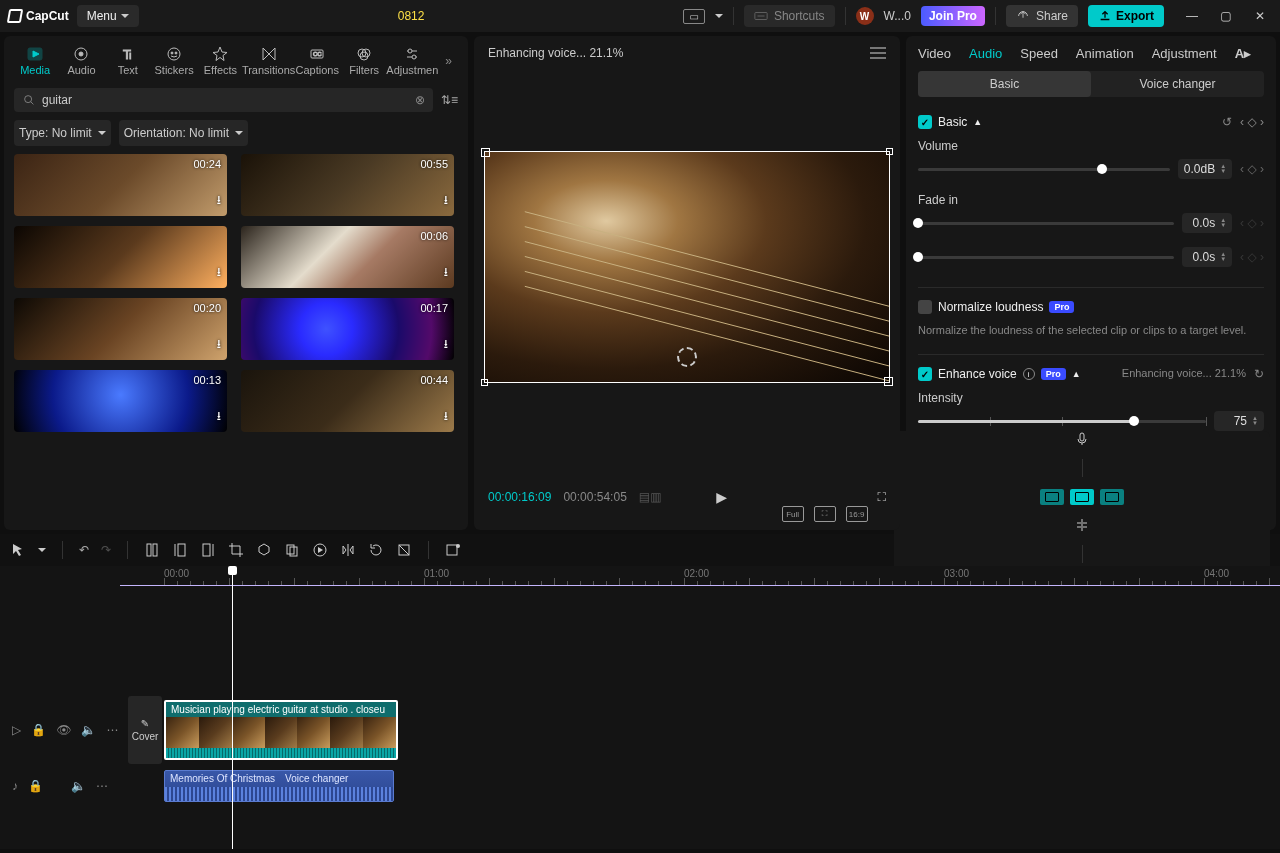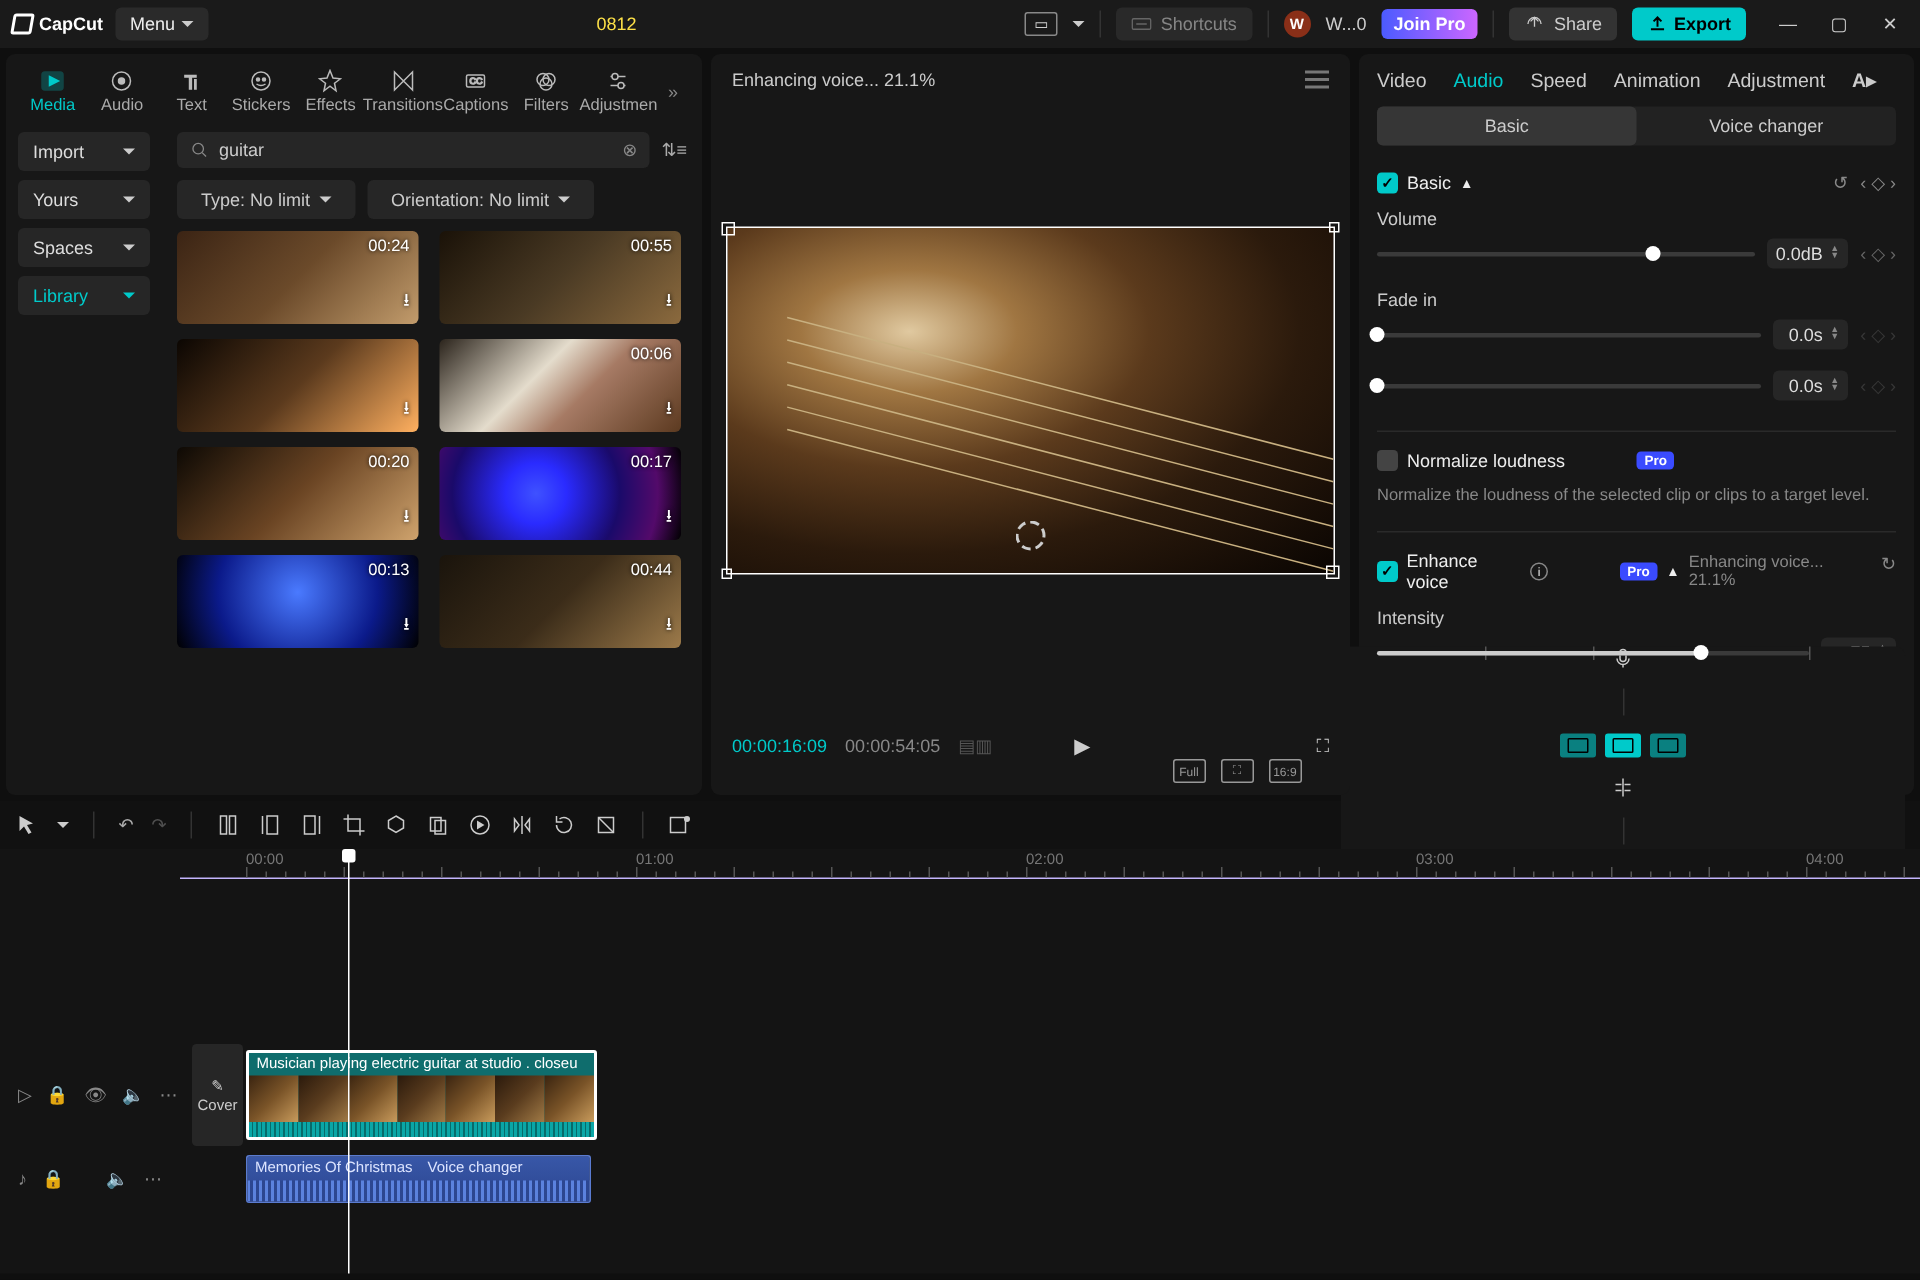--- a/index.html
+++ b/index.html
@@ -37,21 +37,21 @@
 
 .lbody { display:flex; flex:1; }
 .lside { width:104px; padding:8px; display:flex; flex-direction:column; gap:6px; }
 .ldd { background:#262626; padding:6px 10px; border-radius:4px; display:flex; justify-content:space-between; align-items:center; cursor:pointer; color:#ddd; }
 .ldd.active { color:#00caca; }
 
 .lmain { flex:1; padding:8px 10px; display:flex; flex-direction:column; gap:8px; }
 .search { background:#262626; border-radius:4px; padding:5px 8px; display:flex; align-items:center; gap:6px; color:#888; }
 .search input { background:transparent; border:none; outline:none; color:#ccc; flex:1; font-size:12px; }
 .filters { display:flex; gap:8px; }
-.filterdd { background:#262626; padding:6px 16px; border-radius:4px; display:flex; align-items:center; gap:6px; cursor:pointer; color:#ccc; }
+.filterdd { background:#262626; padding:6px 5px; border-radius:4px; display:flex; align-items:center; gap:6px; cursor:pointer; color:#ccc; }
 
 .clips { display:grid; grid-template-columns:1fr 1fr; gap:10px 14px; overflow:auto; padding-right:4px; }
 .clip { position:relative; height:62px; border-radius:4px; overflow:hidden; cursor:pointer; }
 .clip .dur { position:absolute; top:4px; right:6px; font-size:11px; color:#fff; text-shadow:0 0 3px #000; }
 .clip .dl { position:absolute; bottom:4px; right:6px; color:#fff; text-shadow:0 0 3px #000; }
 .g1 { background: linear-gradient(135deg,#3b2414,#6b4a2a,#c29c6c); }
 .g2 { background: linear-gradient(135deg,#1a1208,#4a3a24,#8b6a3e); }
 .g3 { background: linear-gradient(135deg,#0b0602,#5b3a1d,#ffb060); }
 .g4 { background: linear-gradient(135deg,#2b241c,#e4dccc 40%,#a67a64 60%,#5c3a20); }
 .g5 { background: linear-gradient(135deg,#0d0904,#6a4423,#cfa36d); }
@@ -105,21 +105,21 @@
 .slider { flex:1; height:3px; background:#3a3a3a; border-radius:2px; position:relative; cursor:pointer; }
 .slider .fill { position:absolute; height:100%; background:#00caca; border-radius:2px; }
 .slider .knob { position:absolute; top:50%; width:10px; height:10px; background:#fff; border-radius:50%; transform:translate(-50%,-50%); }
 .valbox { background:#262626; padding:3px 6px; border-radius:4px; min-width:50px; text-align:right; color:#ddd; display:flex; align-items:center; justify-content:flex-end; gap:3px; }
 .spin { display:flex; flex-direction:column; gap:0; margin-left:2px; }
 .spin div { font-size:6px; color:#888; line-height:5px; cursor:pointer; }
 .kf { color:#666; display:flex; gap:2px; align-items:center; }
 
 .divider { height:1px; background:#2a2a2a; margin:6px 0 12px; }
 
-.pro-badge { background:#3a4bff; color:#fff; font-size:9px; font-weight:700; padding:1px 5px; border-radius:3px;margin-left:42px; }
+.pro-badge { background:#3a4bff; color:#fff; font-size:9px; font-weight:700; padding:1px 5px; border-radius:3px; }
 
 
 .tbar { height:32px; background:#111; display:flex; align-items:center; padding:0 10px; gap:16px; color:#aaa; margin-top:4px; }
 .tbar .grp { display:flex; gap:12px; align-items:center; }
 .tbar .right { margin-left:auto; }
 .tbar svg, .tbar span.icon { cursor:pointer; }
 .tool { width:16px; height:16px; cursor:pointer; }
 .vsep { width:1px; height:18px; background:#333; }
 
 .track-snap { display:flex; align-items:center; gap:6px; }
@@ -274,38 +274,20 @@
             <line x1="3" y1="5" x2="13" y2="5" stroke="#bbb"></line>
             <line x1="3" y1="11" x2="13" y2="11" stroke="#bbb"></line>
             <circle cx="6" cy="5" r="2" fill="#171717" stroke="#bbb"></circle>
             <circle cx="10" cy="11" r="2" fill="#171717" stroke="#bbb"></circle>
           </svg>
           <span>Adjustmen</span>
         </div>
       <div class="lnav-chevron">»</div>
     </div>
     <div class="lbody">
-      <div class="lside">
-        <div class="ldd">
-            <span>Import</span>
-            <span class="tri-down"></span>
-          </div>
-        <div class="ldd">
-            <span>Yours</span>
-            <span class="tri-down"></span>
-          </div>
-        <div class="ldd">
-            <span>Spaces</span>
-            <span class="tri-down"></span>
-          </div>
-        <div class="ldd active">
-            <span>Library</span>
-            <span class="tri-down" style="border-top-color:#00caca;"></span>
-          </div>
-      </div>
       <div class="lmain">
         <div style="display:flex; gap:8px; align-items:center;">
           <div class="search" style="flex:1;">
             <svg class="ic-sm" viewBox="0 0 16 16">
                 <circle cx="7" cy="7" r="4" fill="none" stroke="#888"></circle>
                 <line x1="10" y1="10" x2="13" y2="13" stroke="#888"></line>
               </svg>
             <input value="guitar" style="">
             <span style="color:#888;">⊗</span>
           </div>

